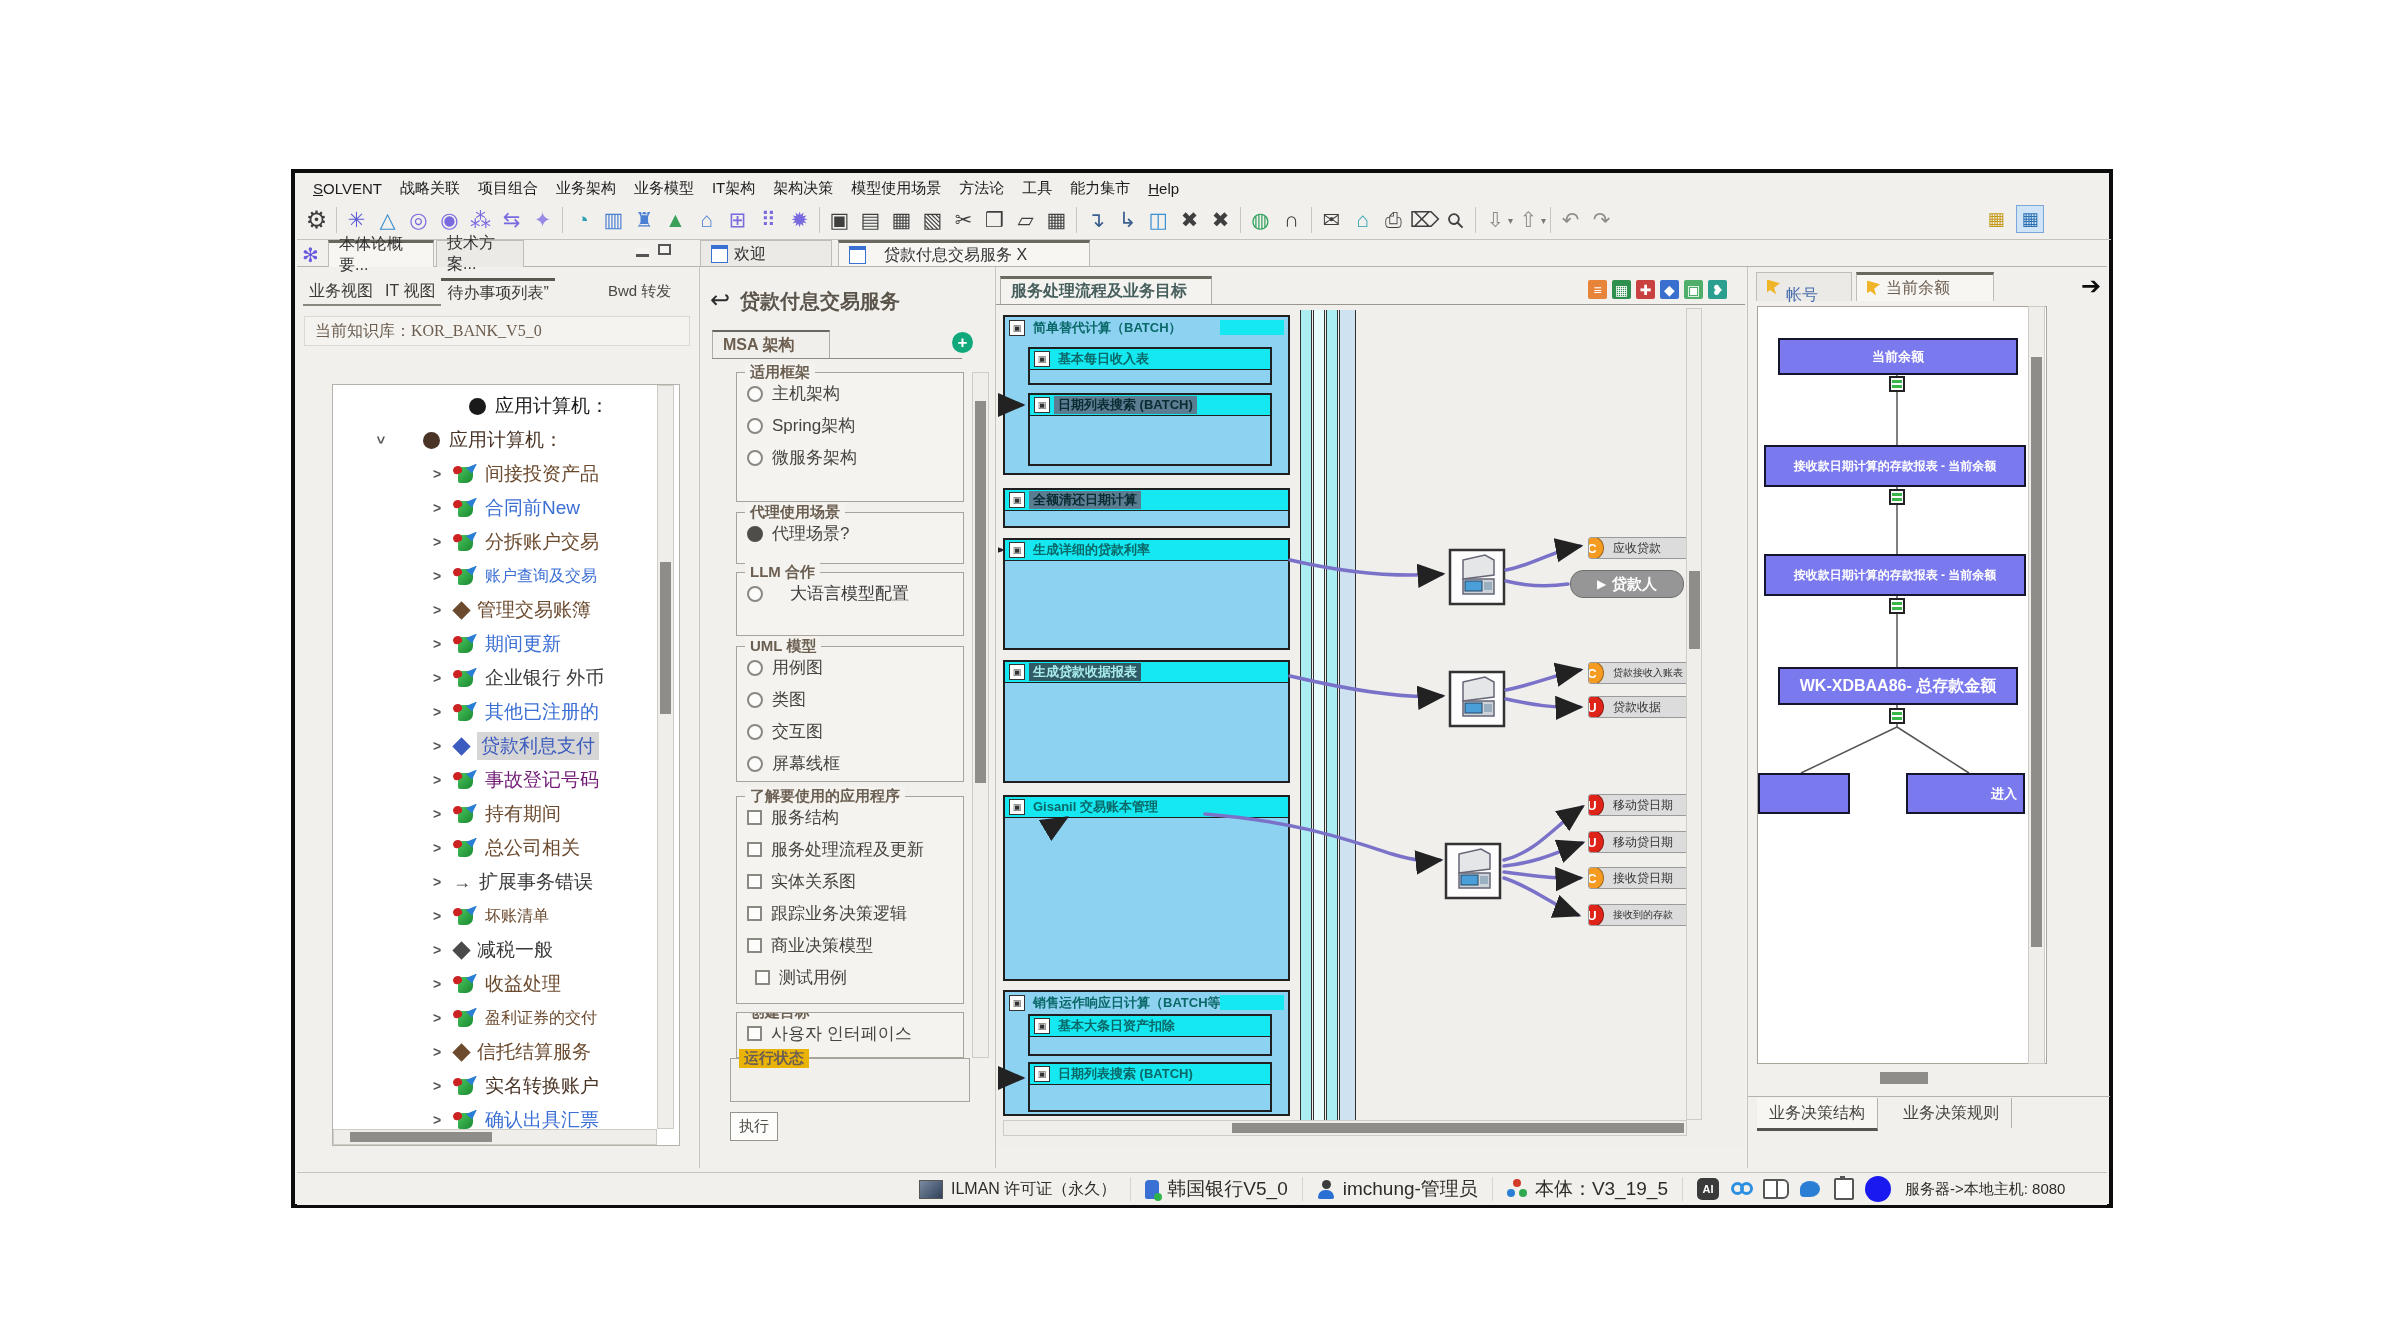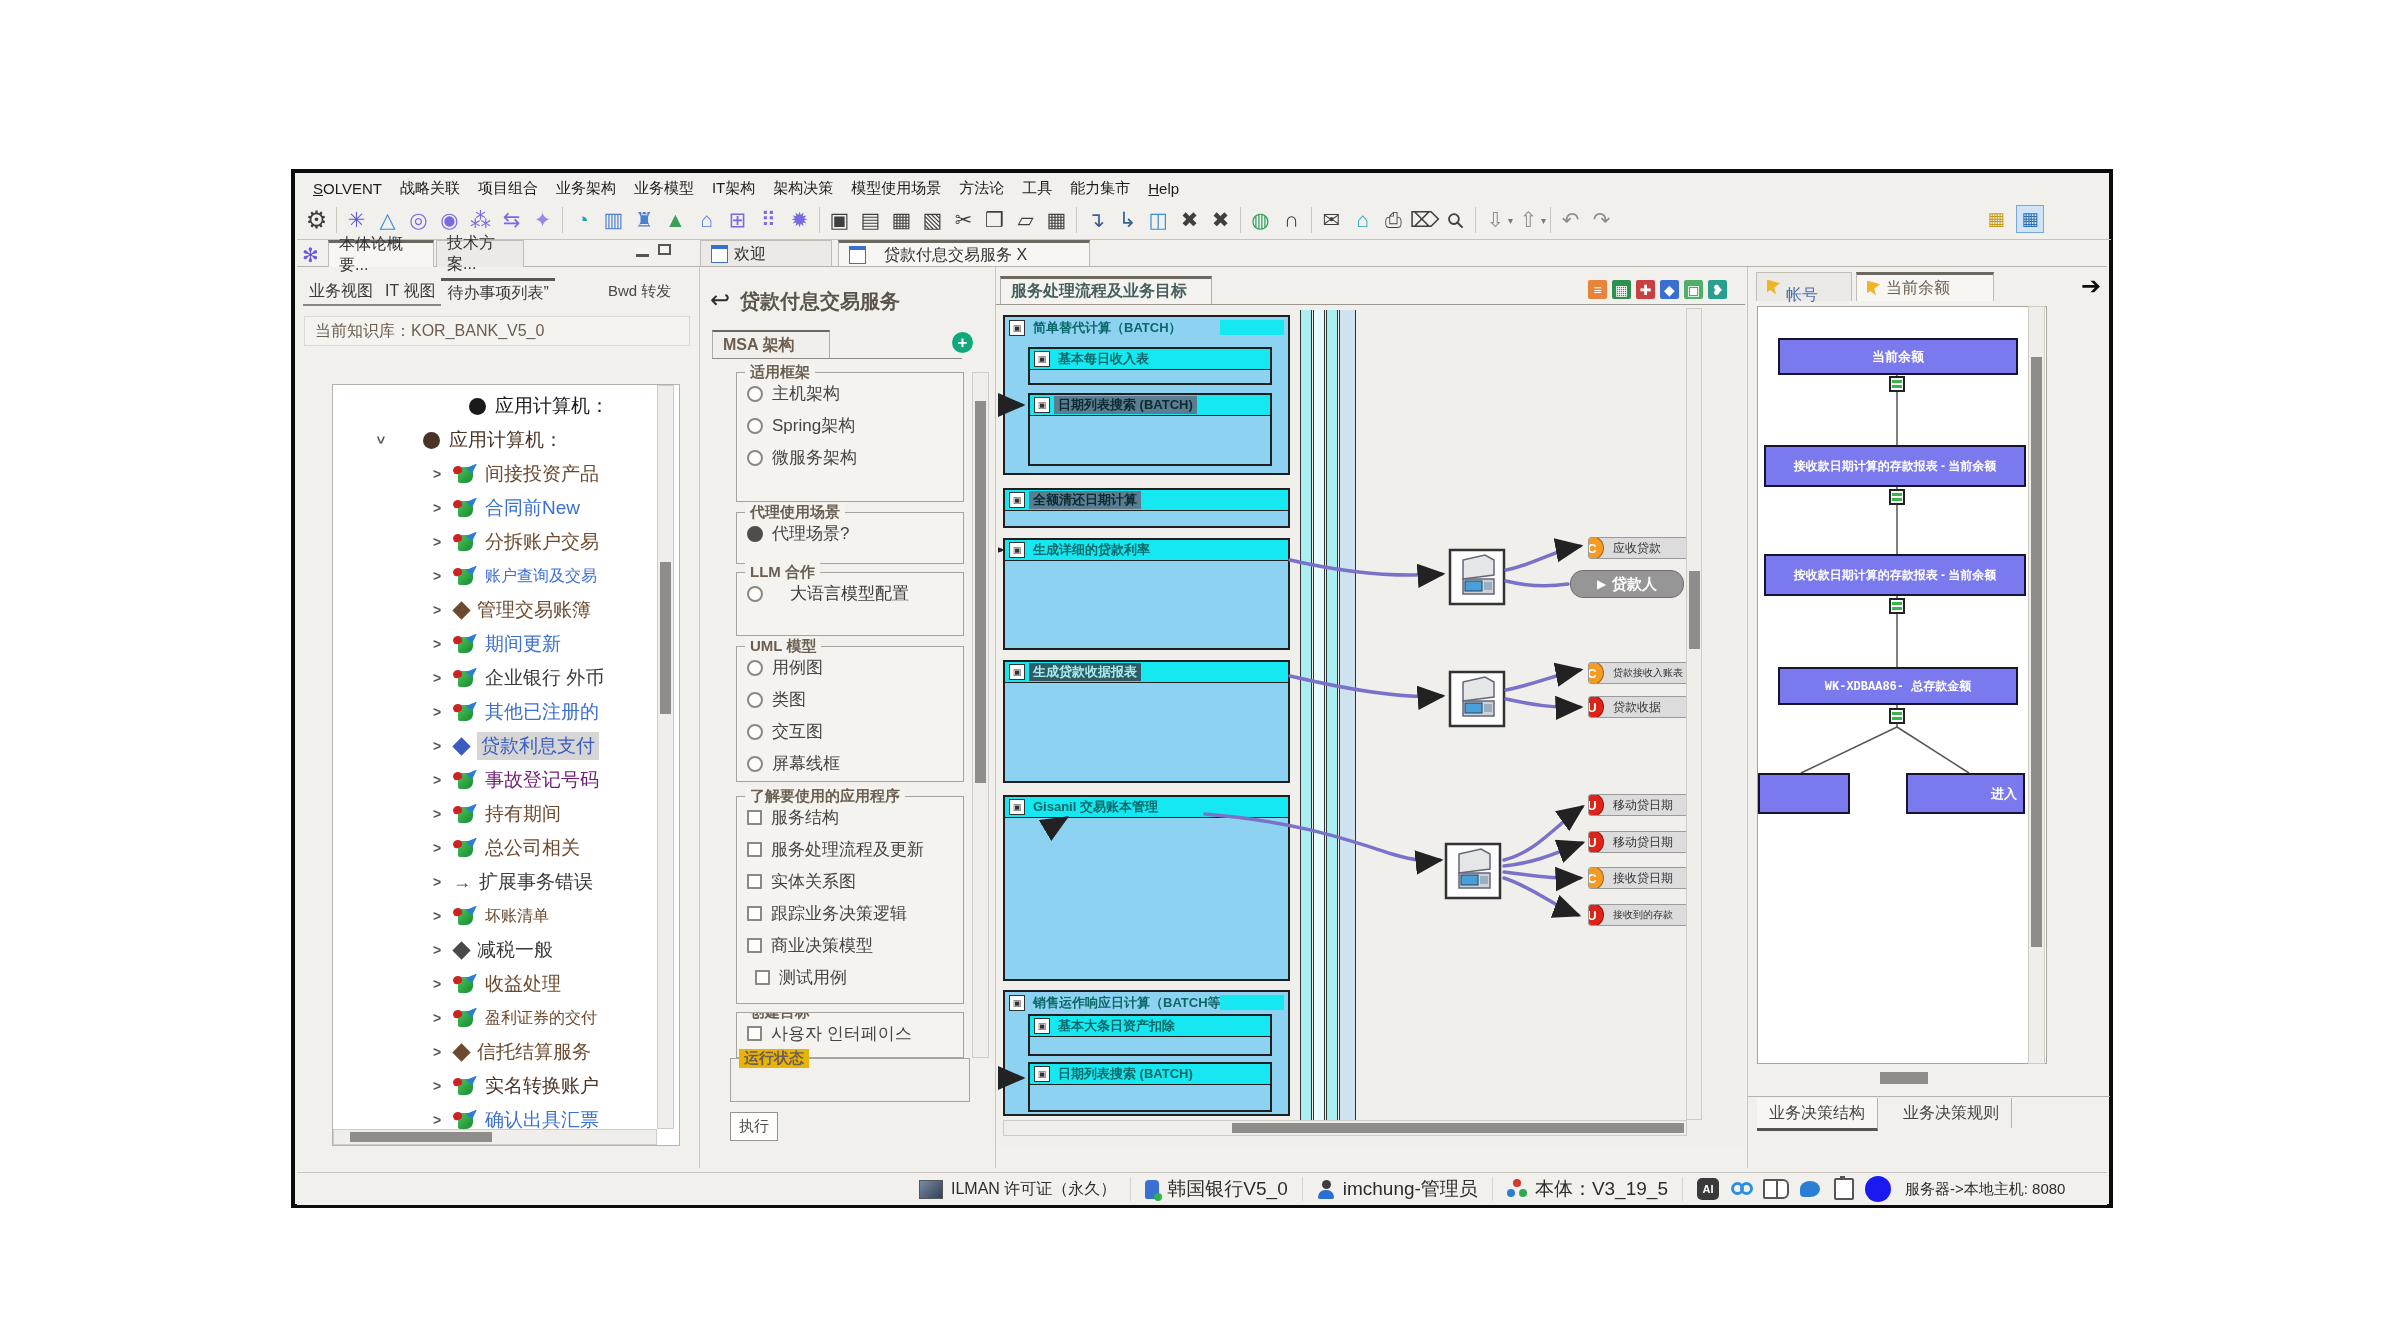--- a/index.html
+++ b/index.html
@@ -28,21 +28,21 @@
   .wbtn{width:13px;height:11px;border:2px solid #555;display:inline-block;box-sizing:border-box;background:#f4f3f0;}
   .wbtn.min{border:none;border-bottom:3px solid #555;height:9px;}
   .lp-flower{font-size:20px;color:#6a5ae0;}
   
   .vline{width:1px;background:#c8c5bf;top:267px;height:901px;}
   
   #viewtabs{left:303px;top:278px;width:390px;height:28px;display:flex;align-items:flex-end;font-size:16px;color:#3c3a36;}
   .vtab{padding:2px 6px;border-bottom:2px solid #8a8780;white-space:nowrap;}
   .vtab.todo{border-bottom:none;border-top:3px solid #5a5850;}
   #bwd{left:608px;top:282px;font-size:15px;color:#4a4844;}
-  #kbrow{left:304px;top:316px;width:386px;height:30px;background:#f4f3ef;border:1px solid #dcd9d2;display:flex;align-items:center;padding-left:10px;box-sizing:border-box;font-size:16px;color:#6b5d4f;}
+  #kbrow{left:304px;top:316px;width:386px;height:30px;background:#f4f3ef;border:1px solid #dcd9d2;display:flex;align-items:center;padding-left:10px;box-sizing:border-box;font-size:16px;color:#6b5d4f;font-family:Liberation Serif, serif;}
   #treebox{left:332px;top:384px;width:348px;height:762px;background:#fff;border:1px solid #b5b2ac;box-sizing:border-box;}
   #treerows{position:absolute;left:0;top:4px;width:322px;}
   .trow{height:34px;display:flex;align-items:center;font-size:19px;white-space:nowrap;}
   .trow .exp{width:16px;font-size:14px;color:#555;font-weight:bold;margin-right:8px;text-align:center;}
   .trow .exp.open{transform:rotate(90deg);}
   .lbl-sel{background:#d6d6d6;padding:1px 4px;}
   .mod-icon{width:24px;height:21px;position:relative;display:inline-block;margin-right:8px;flex:0 0 auto;}
   .mod-icon::before{content:"";position:absolute;left:5px;top:3px;width:15px;height:16px;background:linear-gradient(135deg,#4cc45e,#17892f);border-radius:4px 2px 7px 2px;}
   .mod-icon::after{content:"";position:absolute;left:0;top:2px;width:9px;height:8px;background:#cc2222;border-radius:55% 55% 45% 45%;transform:rotate(-18deg);}
   .mod-icon i{position:absolute;right:0;top:0;width:11px;height:10px;background:#2a7fd4;clip-path:polygon(0 45%,100% 0,55% 100%);}
@@ -650,21 +650,21 @@
     <div class="fbox" style="position: absolute; left: 20px; top: 31px; width: 240px; height: 37px;">
       <span>当前余额</span>
     </div>
     <div class="fbox" style="position: absolute; left: 6px; top: 138px; width: 262px; height: 42px;">
       <span style="font-size: 12px;">接收款日期计算的存款报表 - 当前余额</span>
     </div>
     <div class="fbox" style="position: absolute; left: 6px; top: 247px; width: 262px; height: 42px;">
       <span style="font-size: 12px;">按收款日期计算的存款报表 - 当前余额</span>
     </div>
     <div class="fbox" style="position: absolute; left: 20px; top: 360px; width: 240px; height: 38px;">
-      <span style="font-size: 12px; font-family: Liberation Mono, monospace;">WK-XDBAA86- 总存款金额</span>
+      <span style="font-size: 16px;">WK-XDBAA86- 总存款金额</span>
     </div>
     <div class="fbox" style="position: absolute; left: 0px; top: 466px; width: 92px; height: 41px;">
       <span></span>
     </div>
     <div class="fbox" style="position: absolute; left: 148px; top: 466px; width: 119px; height: 41px; justify-content: flex-end;">
       <span>进入</span>
     </div>
     <div class="flow-node" style="position: absolute; left: 131px; top: 69px; width: 16px; height: 16px;"></div>
     <div class="flow-node" style="position: absolute; left: 131px; top: 182px; width: 16px; height: 16px;"></div>
     <div class="flow-node" style="position: absolute; left: 131px; top: 291px; width: 16px; height: 16px;"></div>

